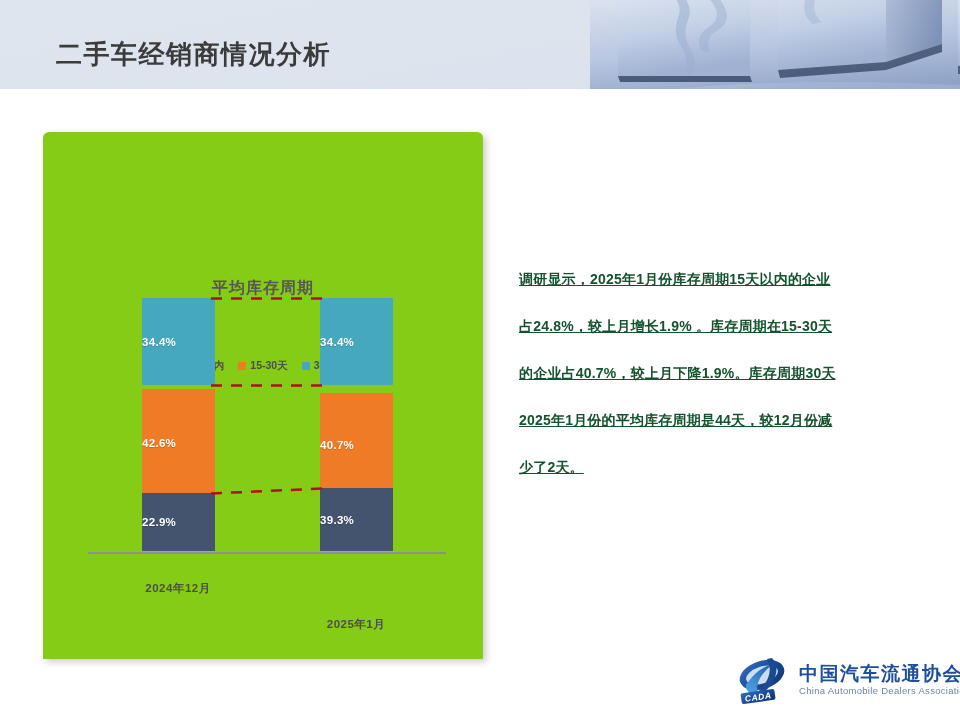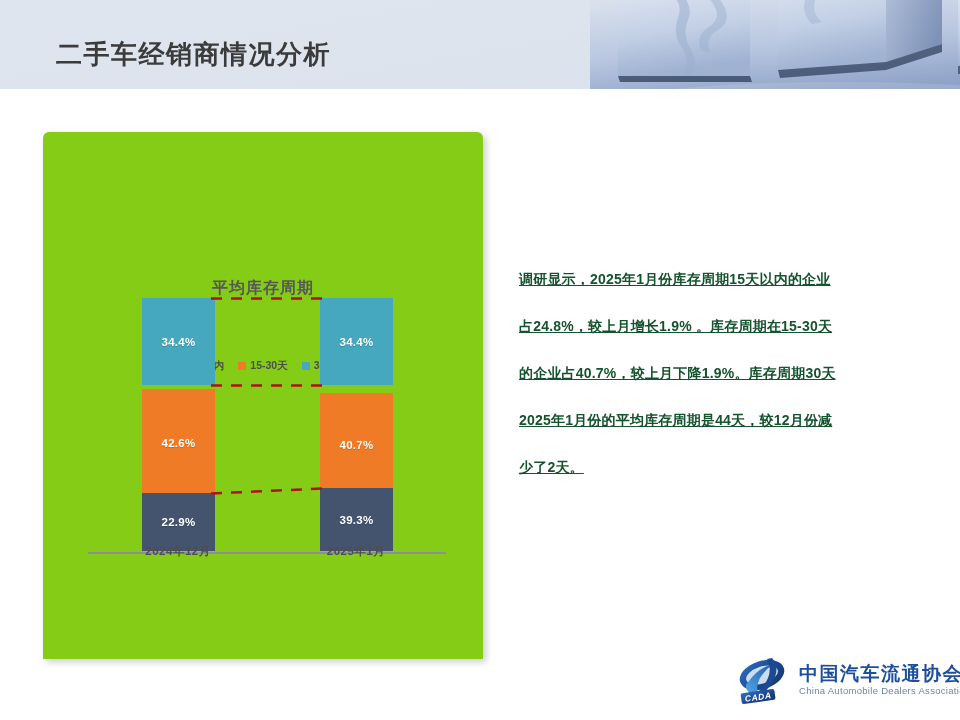--- a/index.html
+++ b/index.html
@@ -51,36 +51,36 @@
 
   
   #plot-area{
     position:absolute; left:0; top:0; width:440px; height:527px;
   }
   .bar-group{ position:absolute; width:73px; }
   #bar-group-dec{ left:99px; }
   #bar-group-jan{ left:277px; }
   .seg{
     position:absolute; left:0; width:73px;
-    display:flex; align-items:center; justify-content:center;
+    display:flex; align-items:center; 
   }
   .seg-label{
     font-size:11.5px; font-weight:bold; color:#ffffff;
     letter-spacing:.3px; text-shadow:0 1px 1px rgba(0,0,0,.18);
   }
   #axis-line{
     position:absolute; left:45px; top:420px; width:358px; height:2px;
     background:#8b8f98;
   }
   .cat-label{
-    position:absolute; top:412px; width:140px; text-align:center;
+    position:absolute; top:449px; width:140px; text-align:center;
     font-size:11.5px; font-weight:bold; color:#4d4d4d; letter-spacing:.5px;
   }
   #cat-label-dec{ left:65px; }
-  #cat-label-jan{ left:243px; }
+  #cat-label-jan{ left:243px;margin-top:36px; }
 
   #connector-svg{
     position:absolute; left:0; top:0; width:440px; height:527px;
     pointer-events:none;
   }
 
   
   #narrative{
     position:absolute; left:519px; top:256px; width:410px;
   }

